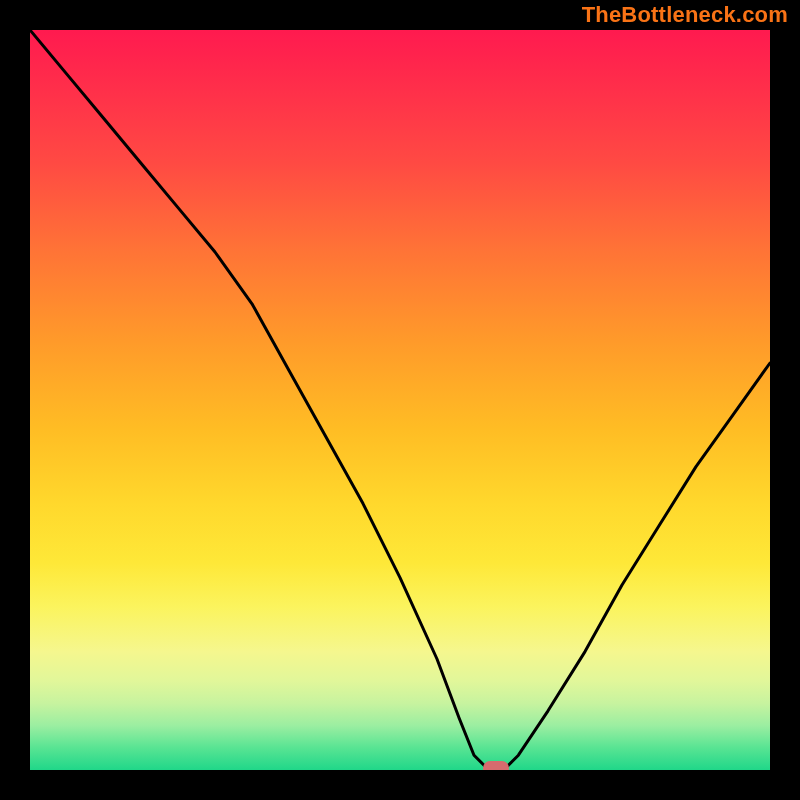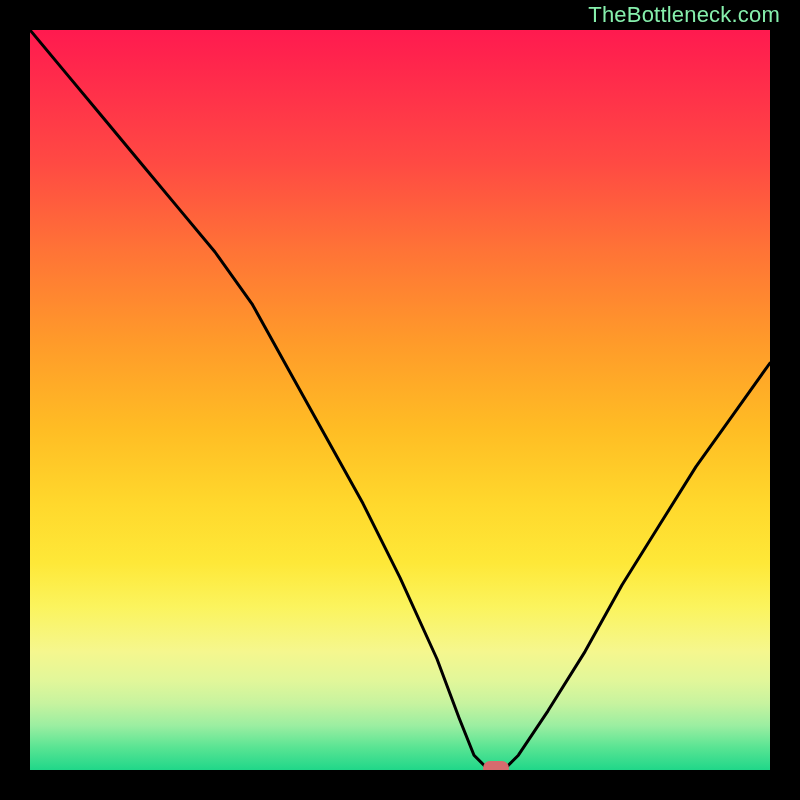--- a/index.html
+++ b/index.html
@@ -13,25 +13,26 @@
   }
   .frame {
     position: relative;
     width: 800px;
     height: 800px;
     background: #000;
   }
   .watermark {
     position: absolute;
     top: 2px;
-    right: 20px;
-    color: #86efac;
+    right: 12px;
+    color: #f97316;
     font-size: 22px;
     letter-spacing: 0.2px;
     z-index: 10;
+    font-weight: bold;
   }
   .plot-area {
     position: absolute;
     left: 30px;
     top: 30px;
     width: 740px;
     height: 740px;
     overflow: hidden;
   }
   .gradient-fill {

